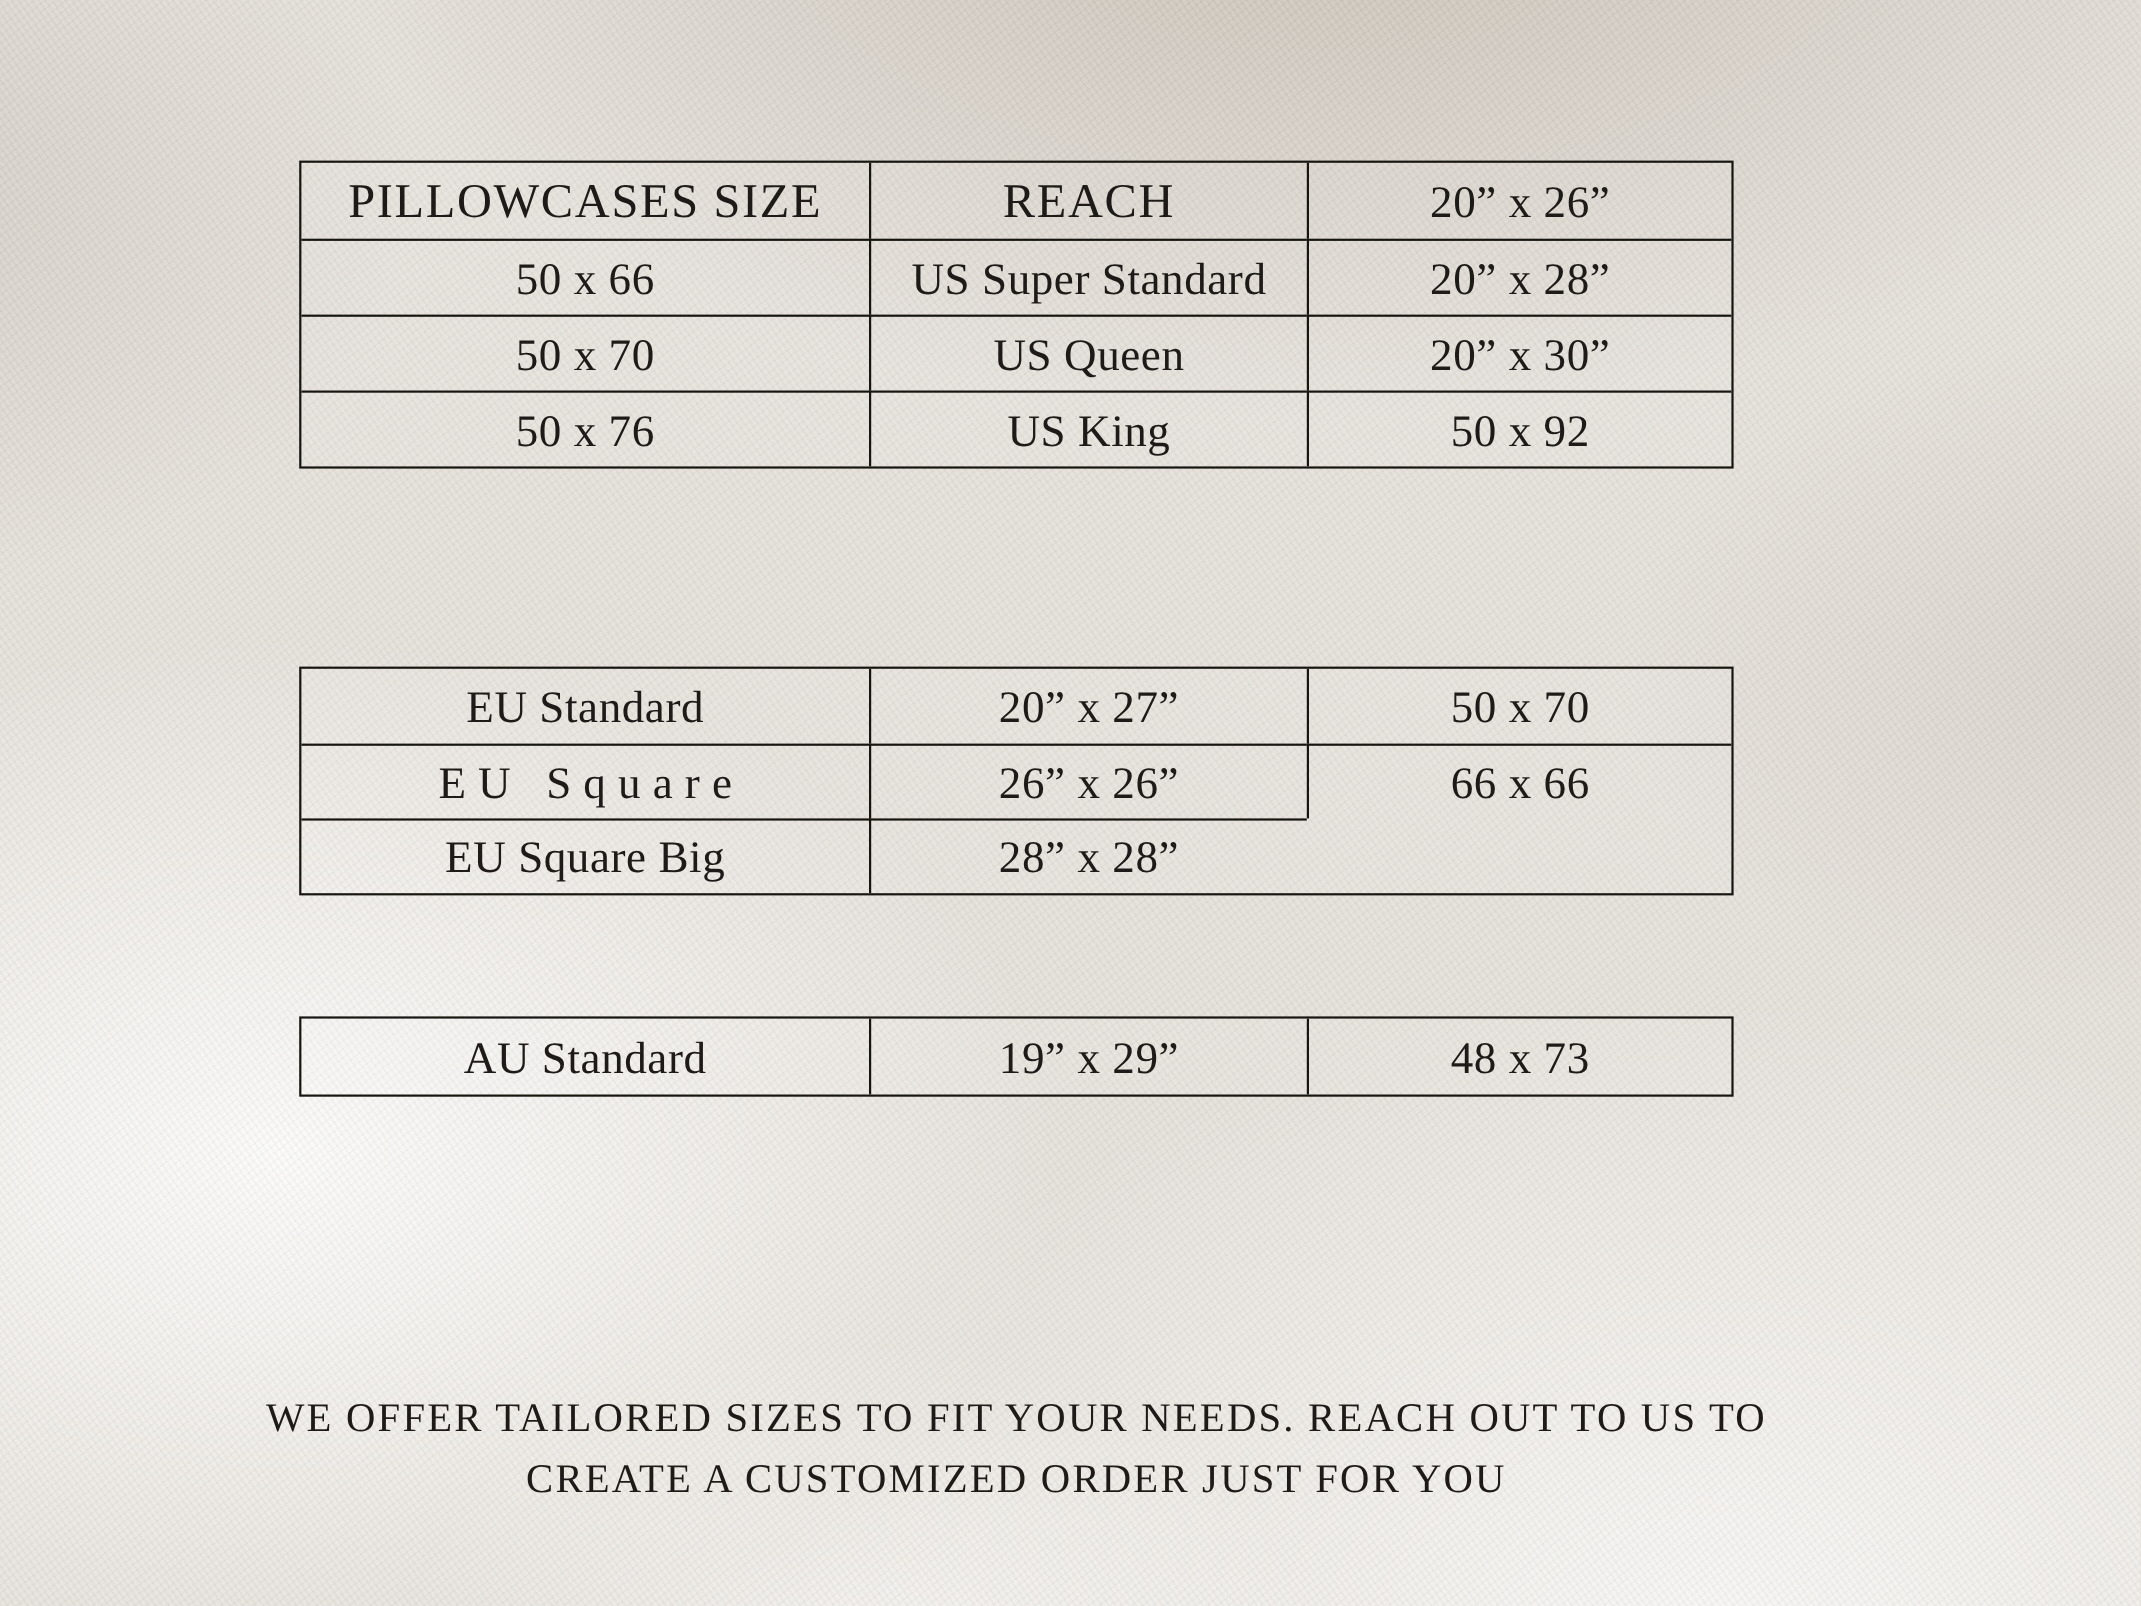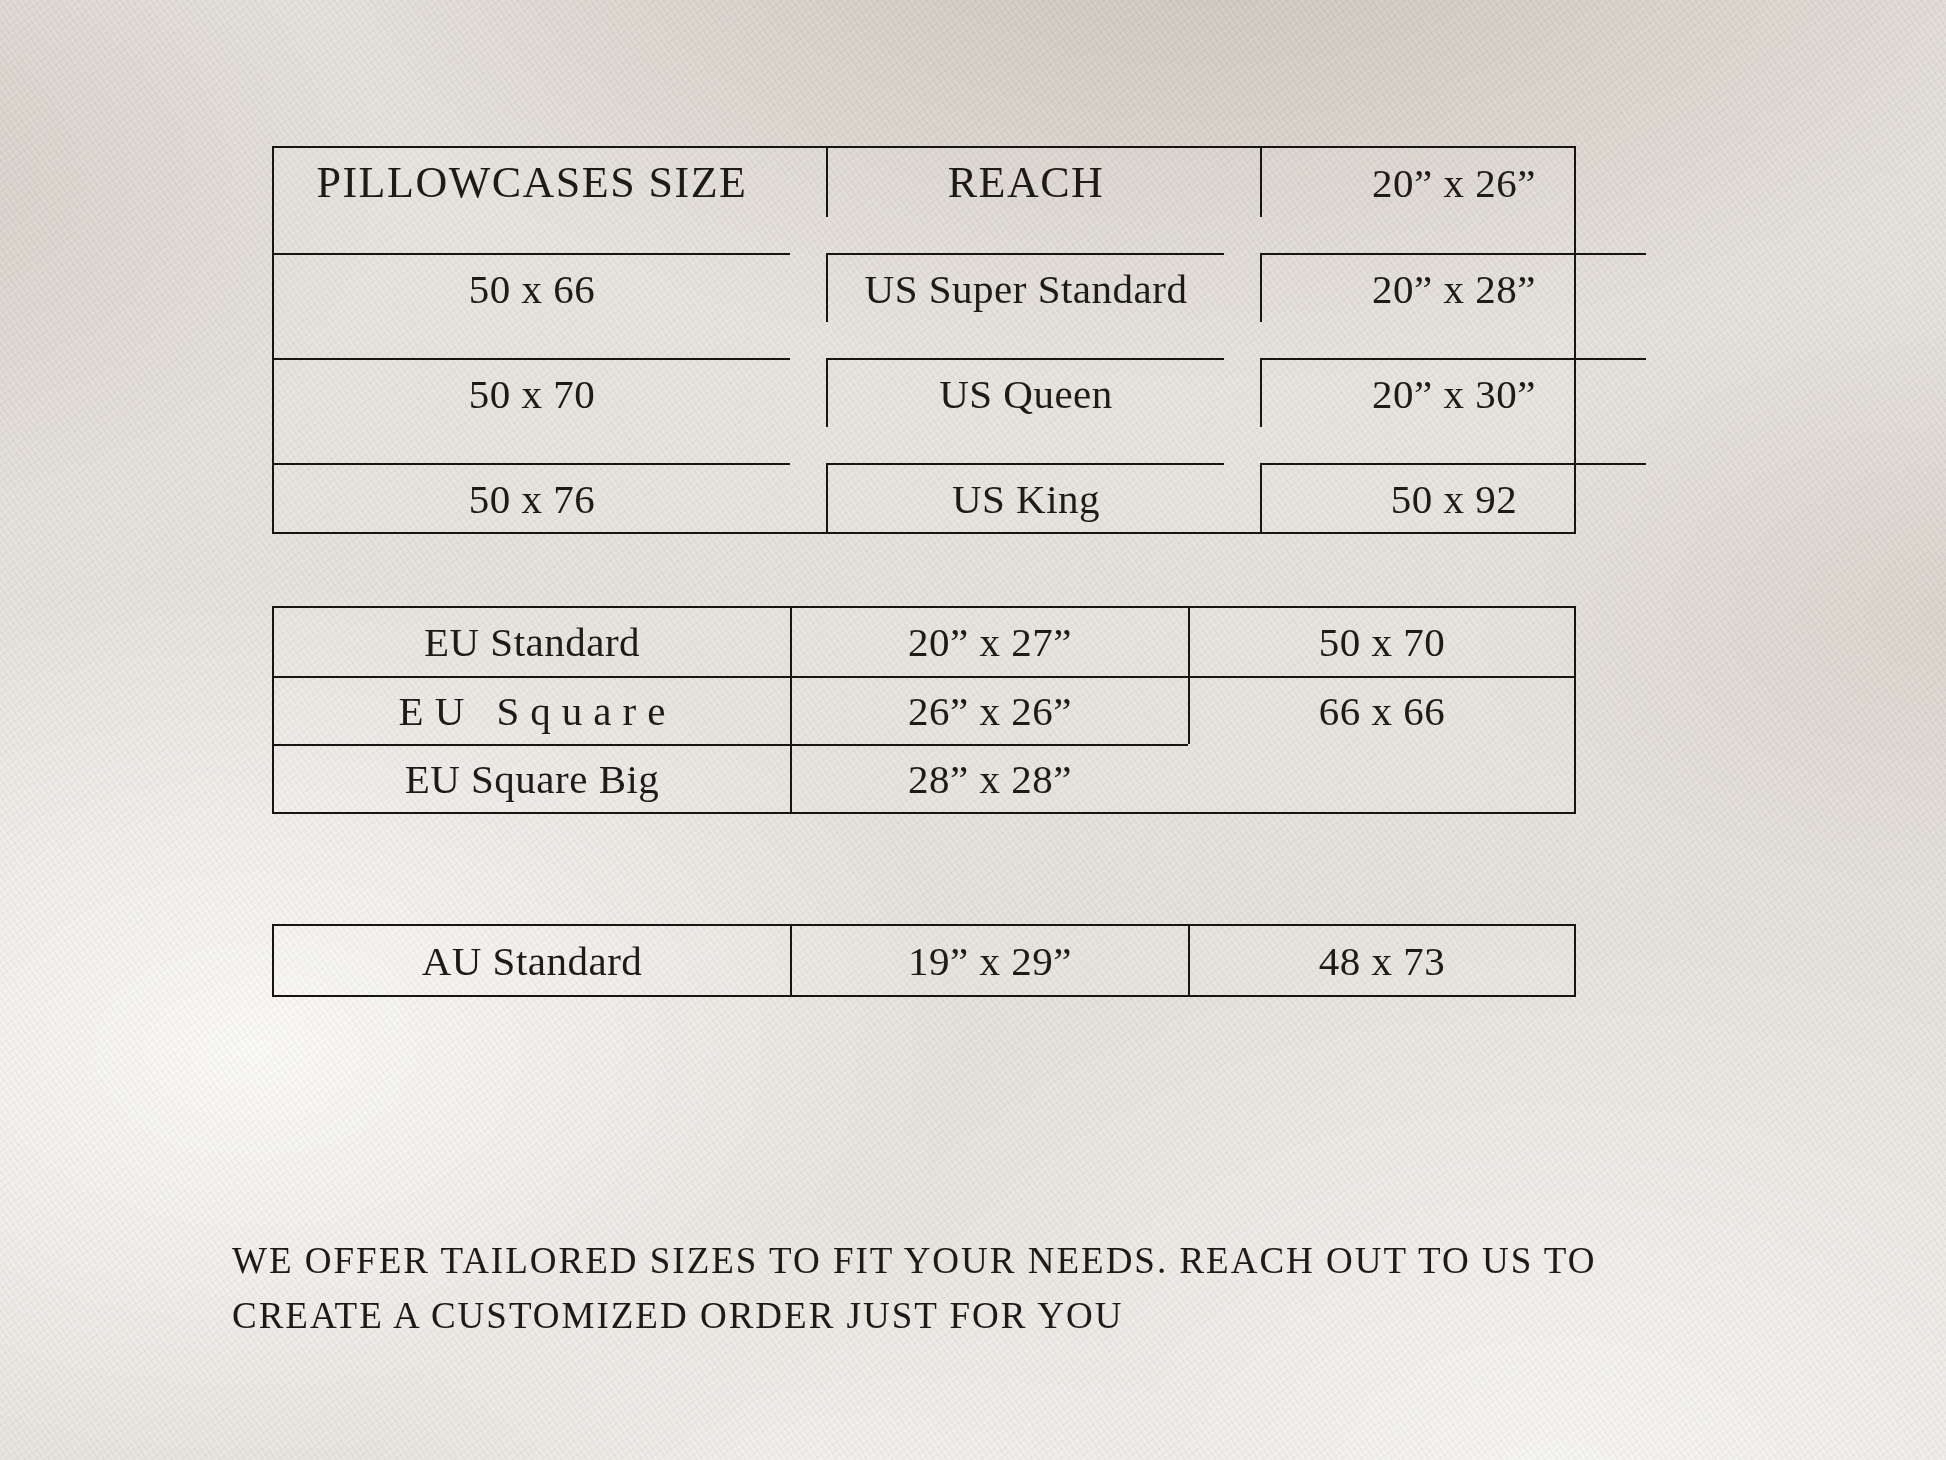--- a/index.html
+++ b/index.html
@@ -28,38 +28,38 @@
       repeating-linear-gradient(-38deg, rgba(110,100,88,0.030) 0 2px, rgba(255,255,255,0.040) 2px 6px);
   }
   .content{position:absolute;left:272px;top:0;width:1304px;height:1460px;}
   .size-table{
     position:absolute;left:0;width:1304px;
     display:grid;
     grid-template-columns:516px 398px 386px;
     border:2px solid var(--line);
     background:rgba(255,255,255,0.07);
   }
-  .t-us{top:146px;grid-auto-rows:69px;gap:36px;}
+  .t-us{top:146px;grid-auto-rows:69px;}
   .t-eu{top:606px;grid-auto-rows:68px;}
   .t-au{top:924px;grid-auto-rows:69px;}
   .cell{
     display:flex;align-items:center;justify-content:center;
     color:var(--ink);
     font-size:41px;
     letter-spacing:0.5px;
     border-left:2px solid var(--line);
     white-space:nowrap;
   }
   .cell:nth-child(3n+1){border-left:none;}
   .cell:nth-child(n+4){border-top:2px solid var(--line);}
   .head{font-size:44px;letter-spacing:1.5px;}
   .spaced{letter-spacing:11px;padding-left:11px;}
   .footer{
-    position:absolute;left:-40px;top:1233px;width:1384px;
-    text-align:left;color:var(--ink);
+    position:absolute;left:-40px;top:1262px;width:1384px;
+    text-align:center;color:var(--ink);
     font-size:37px;line-height:55px;letter-spacing:2px;
   }
 </style>
 </head>
 <body>
 
 <div class="stage">
   <div class="texture"></div>
 
   <div class="content">

